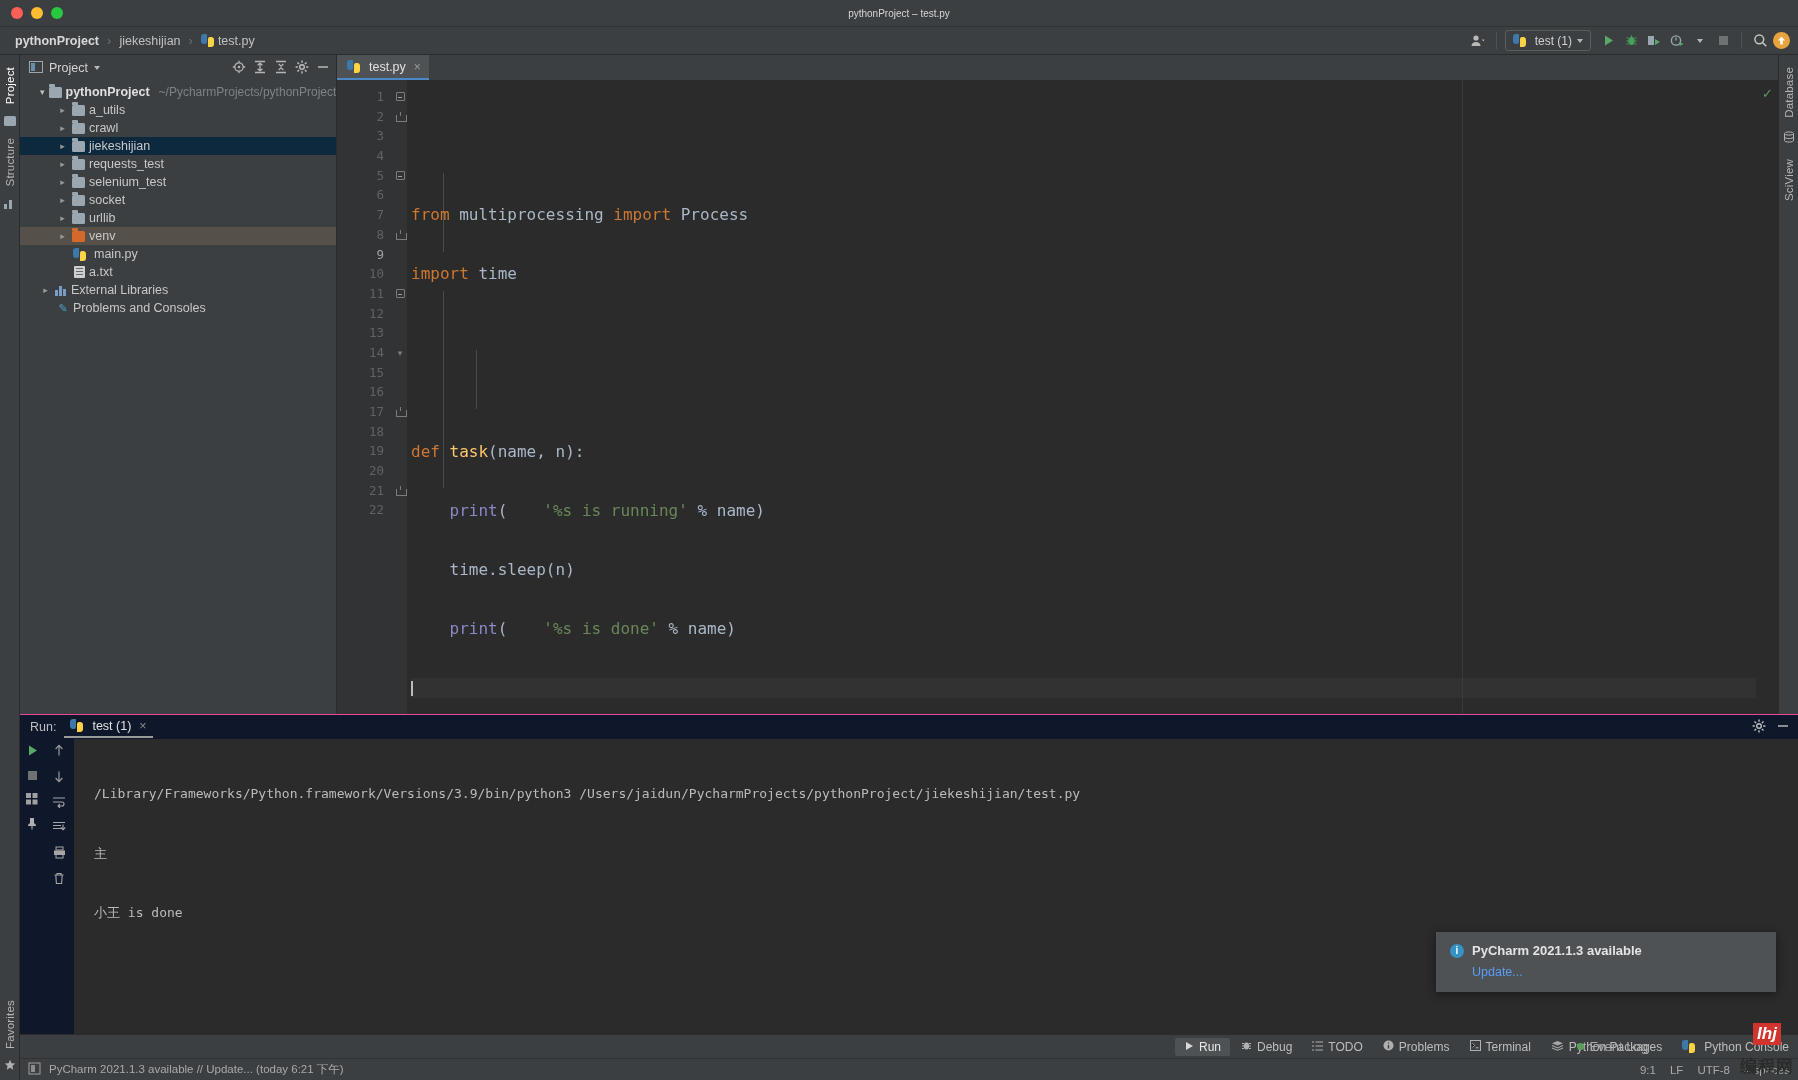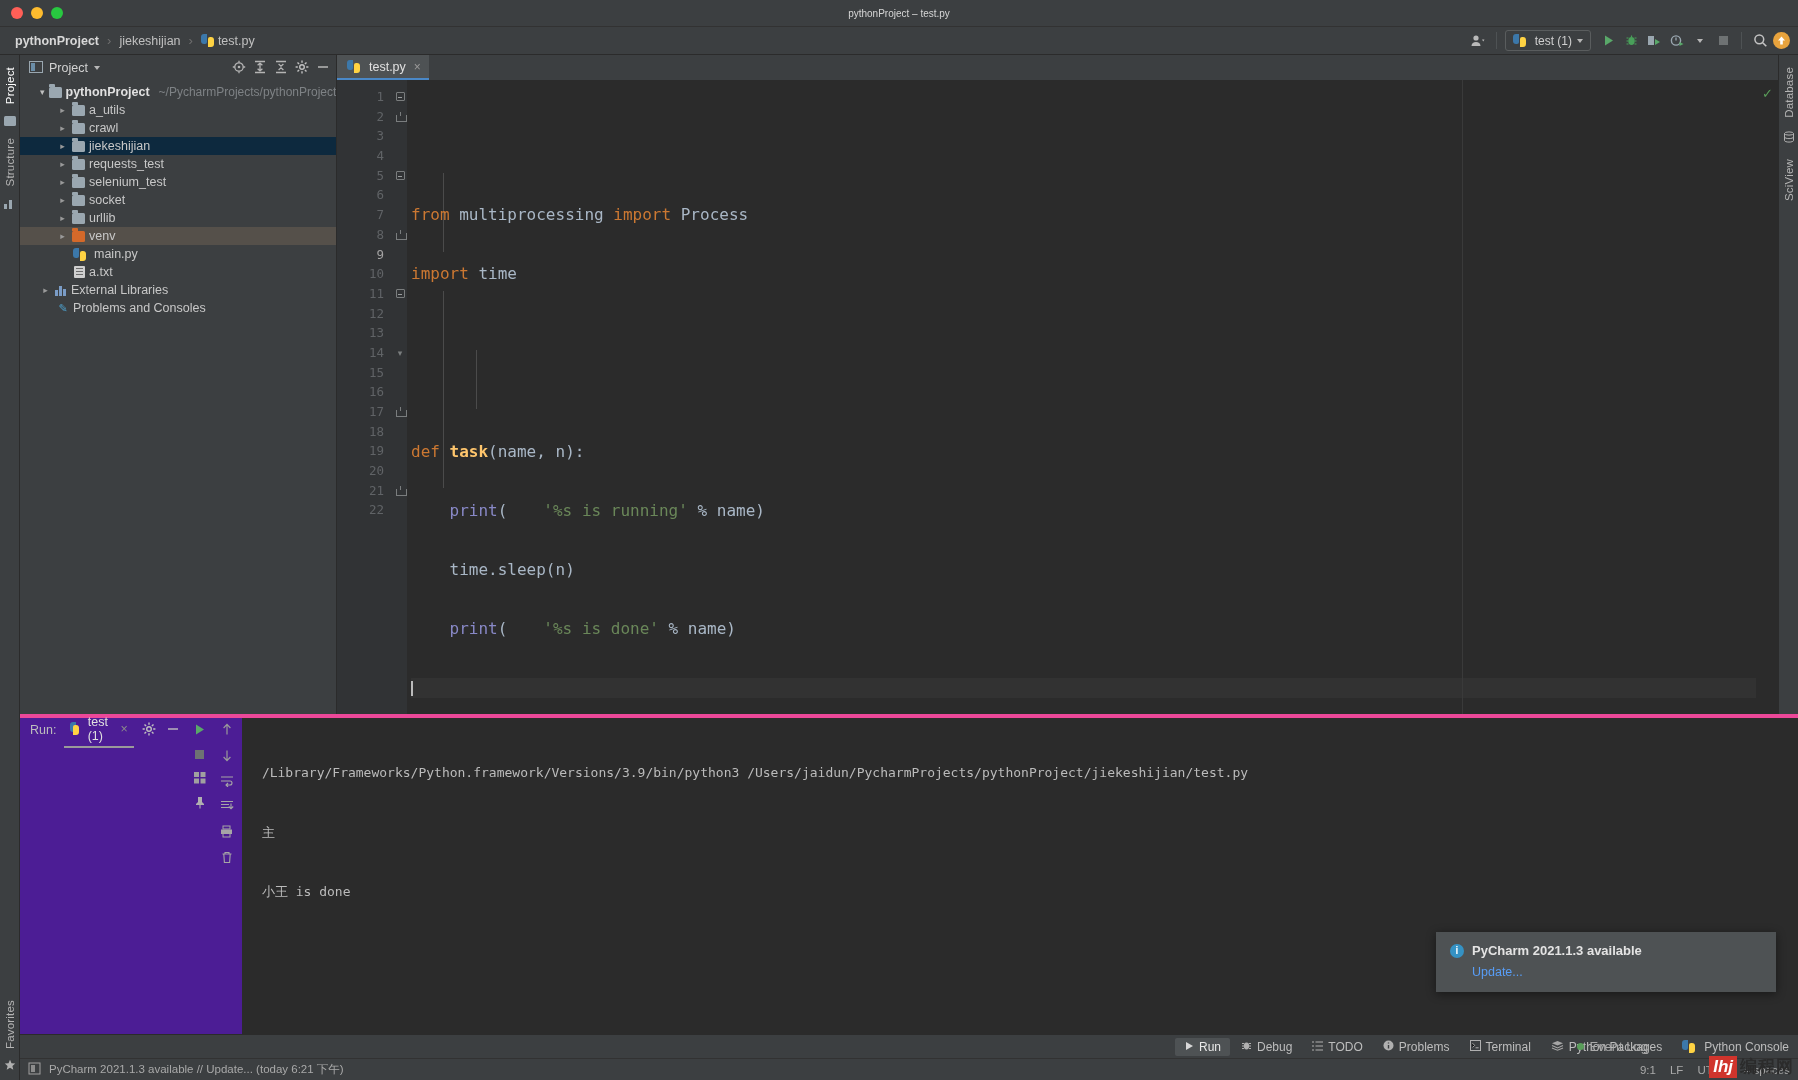--- a/index.html
+++ b/index.html
@@ -140,36 +140,36 @@
 
   .code {
     flex:1; padding-top:7px; font-family:"DejaVu Sans Mono", monospace;
     font-size:16px; line-height:19.7px; white-space:pre; overflow:hidden;
     position:relative; color:#a9b7c6; padding-left:4px;
   }
   .cl { height:19.7px; position:relative; }
   .cl.cur { background:#323232; }
   .caretbar { display:inline-block; width:1.5px; height:15px; background:#bbbbbb; vertical-align:-3px; }
   .kw { color:#cc7832; }
-  .fn { color:#ffc66d;font-weight:bold; }
+  .fn { color:#ffc66d; }
   .str { color:#6a8759;margin-left:36px; }
   .builtin { color:#8888c6; }
   .indent-guide {
     position:absolute; top:0; bottom:0; width:1px; background:#4b4b4b;
   }
   .rightgutter { width:22px; flex:0 0 22px; background:#2b2b2b; position:relative; }
   .okcheck { position:absolute; top:6px; right:5px; color:#5a9e5a; font-size:13px; }
   .edgeline { position:absolute; top:0; bottom:0; width:1px; background:#3a3a3a; }
   .rightstrip {
     width:20px; flex:0 0 20px; background:#3c3f41; border-left:1px solid #2b2b2b;
     display:flex; flex-direction:column; align-items:center; padding-top:6px; gap:2px;
   }
 
   
-  .runpanel { height:320px; flex:0 0 320px; background:#4c1d95; display:flex; border-top:4px solid #ec4899; }
+  .runpanel { height:320px; flex:0 0 320px; background:#0f172a; display:flex; flex-direction:column; border-top:1px solid #ec4899; }
   .run-head { height:24px; flex:0 0 24px; display:flex; align-items:center; padding:0 8px 0 10px; gap:8px; }
   .run-label { font-size:12.5px; color:#bdbdbd; }
   .run-tab {
     display:flex; align-items:center; gap:5px; font-size:12.5px; color:#e0e0e0;
     padding:2px 6px 3px; border-bottom:2px solid #9a9a9a;
   }
   .run-head-right { margin-left:auto; display:flex; align-items:center; gap:10px; }
   .run-body { flex:1; display:flex; min-height:0; }
   .run-side { width:24px; flex:0 0 24px; display:flex; flex-direction:column; align-items:center; padding-top:5px; gap:9px; }
   .run-side2 { width:30px; flex:0 0 30px; display:flex; flex-direction:column; align-items:center; padding-top:5px; gap:10px; }
@@ -195,21 +195,21 @@
   
   .notif {
     position:absolute; right:22px; bottom:88px; width:340px; background:#4e5254;
     padding:11px 14px 13px; box-shadow:0 2px 9px rgba(0,0,0,.45);
   }
   .notif-title { display:flex; align-items:center; gap:8px; font-size:13px; font-weight:bold; color:#e4e4e4; }
   .infodot { width:14px;height:14px;border-radius:50%;background:#3592c4;color:#fff;font-size:10px;font-weight:bold;display:flex;align-items:center;justify-content:center; }
   .notif-link { margin-top:7px; margin-left:22px; font-size:12.5px; color:#589df6; }
 
   
-  .watermark { position:absolute; right:4px; bottom:2px; display:flex; align-items:center; gap:3px; }
+  .watermark { position:absolute; right:4px; bottom:2px; display:flex; align-items:center; gap:10px;flex-direction:column; }
   .wm-red { background:#d0342c; color:#fff; font-weight:bold; font-size:17px; padding:1px 4px; font-style:italic; }
   .wm-txt { color:#2b2b2b; font-weight:bold; font-size:17px; letter-spacing:1px; }
 </style>
 </head>
 <body>
 
 <div class="app">
 
   <div class="titlebar">
     <div class="traffic">

